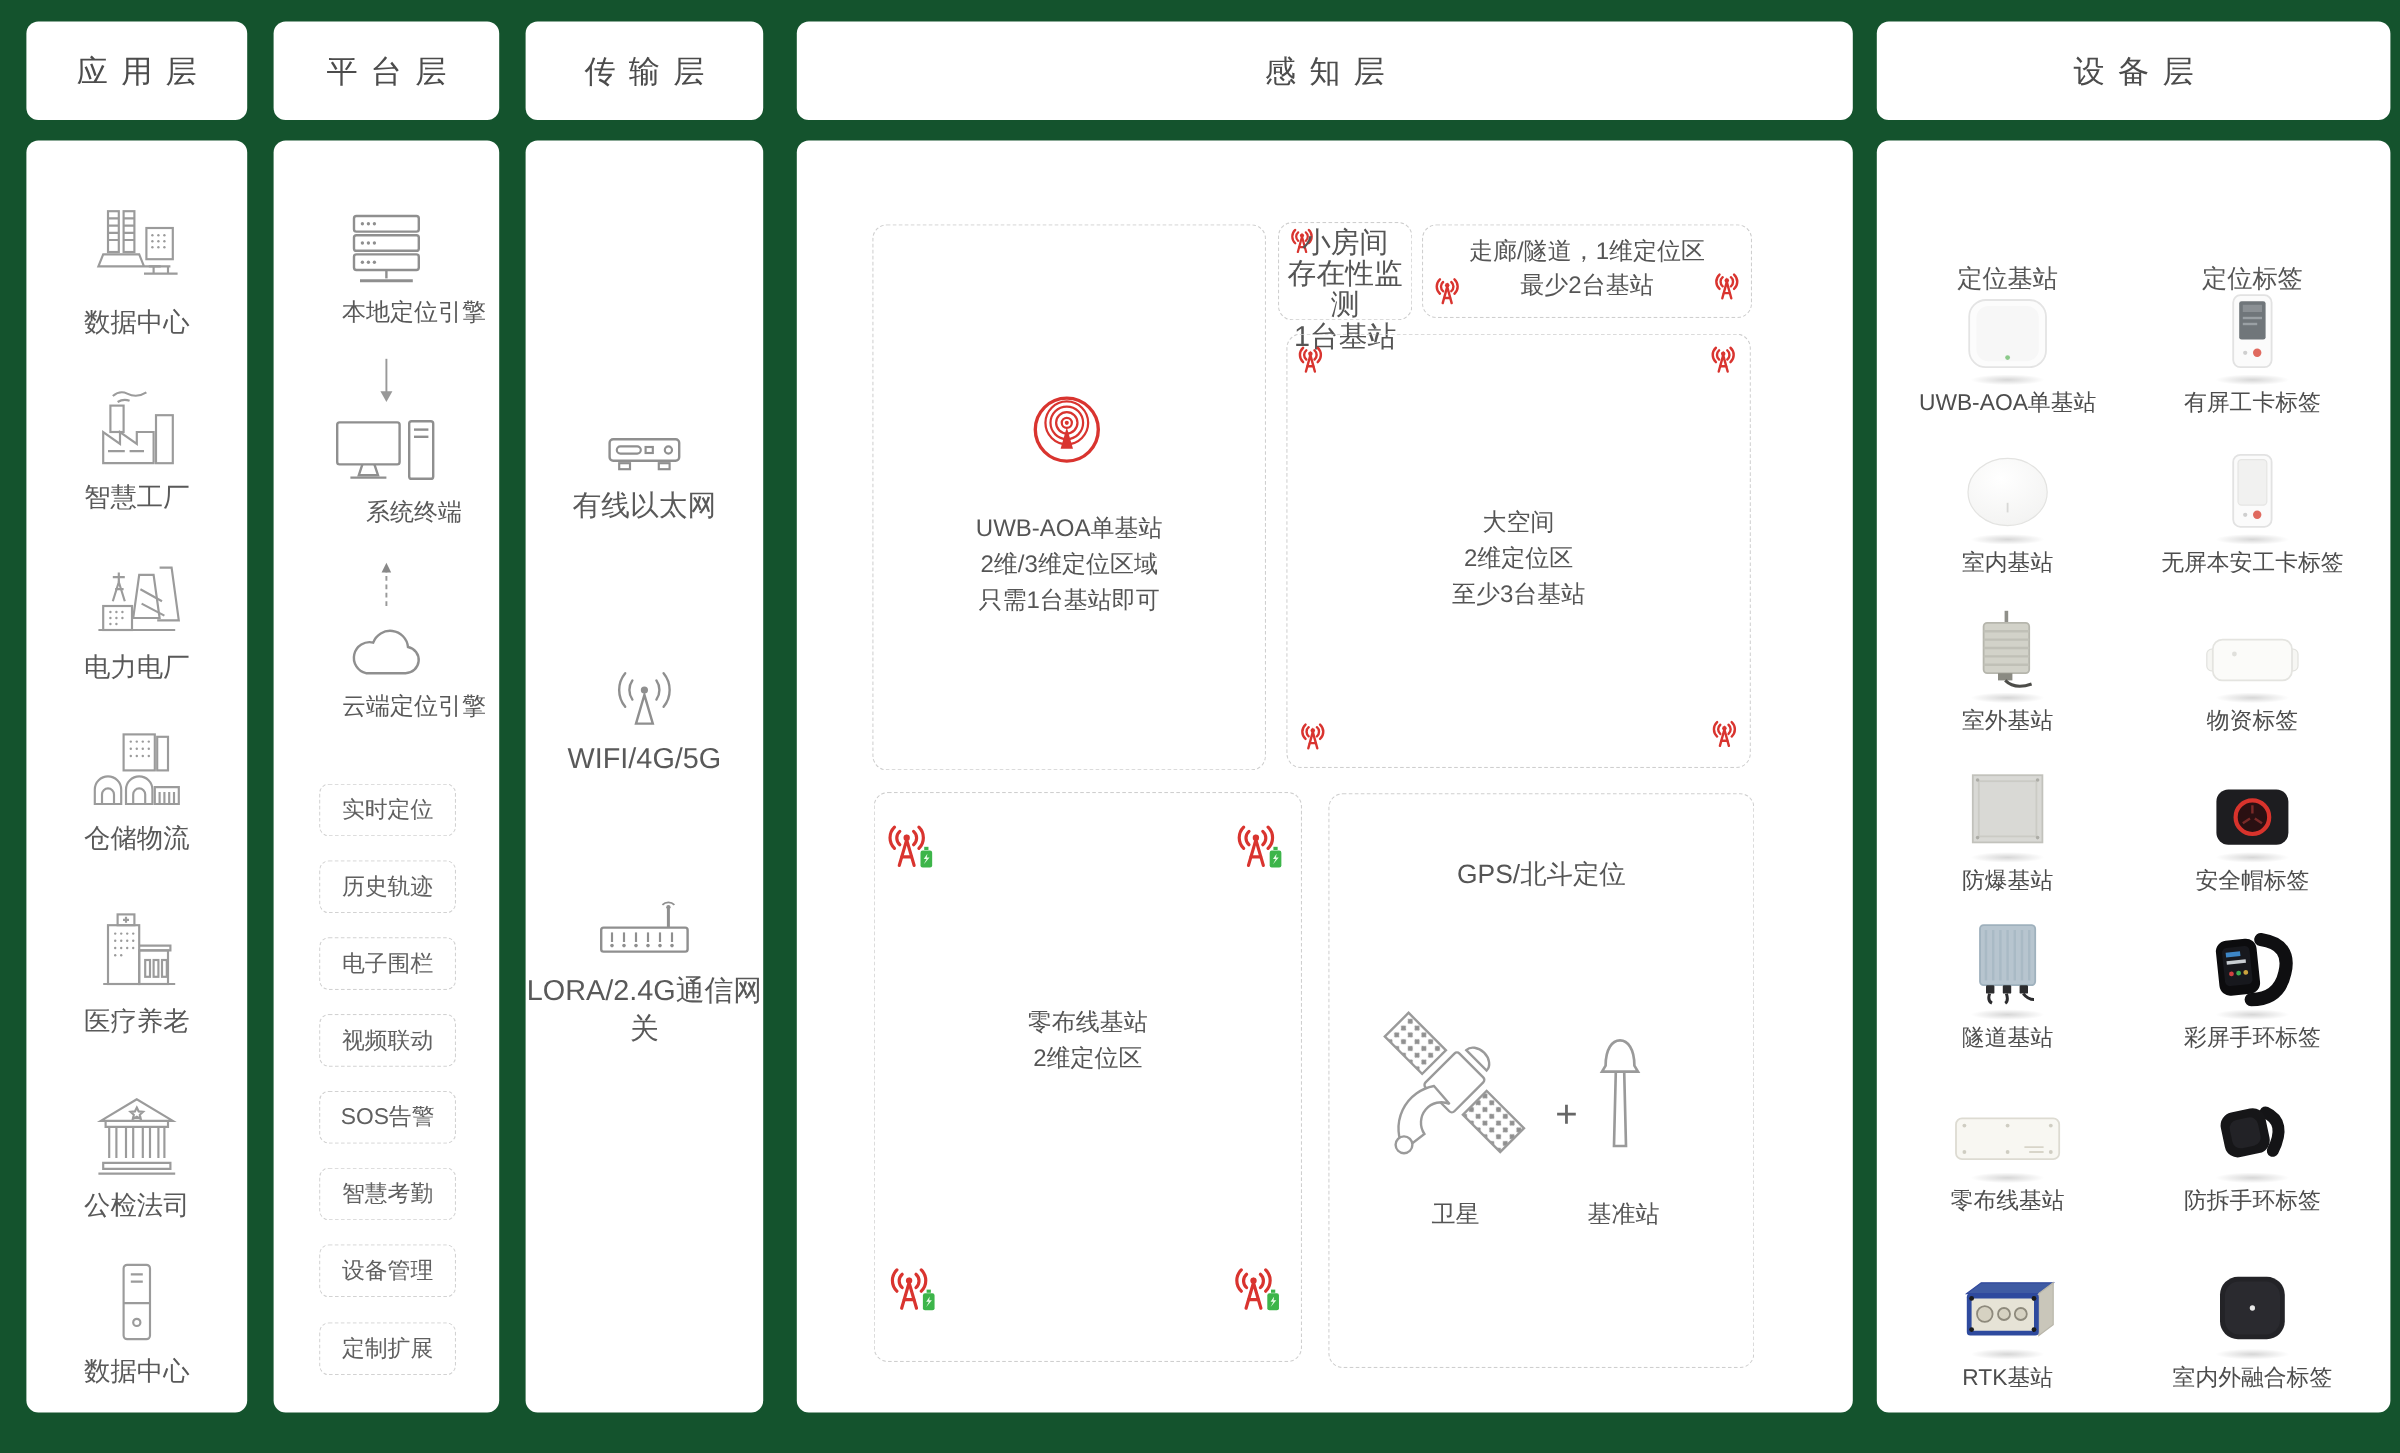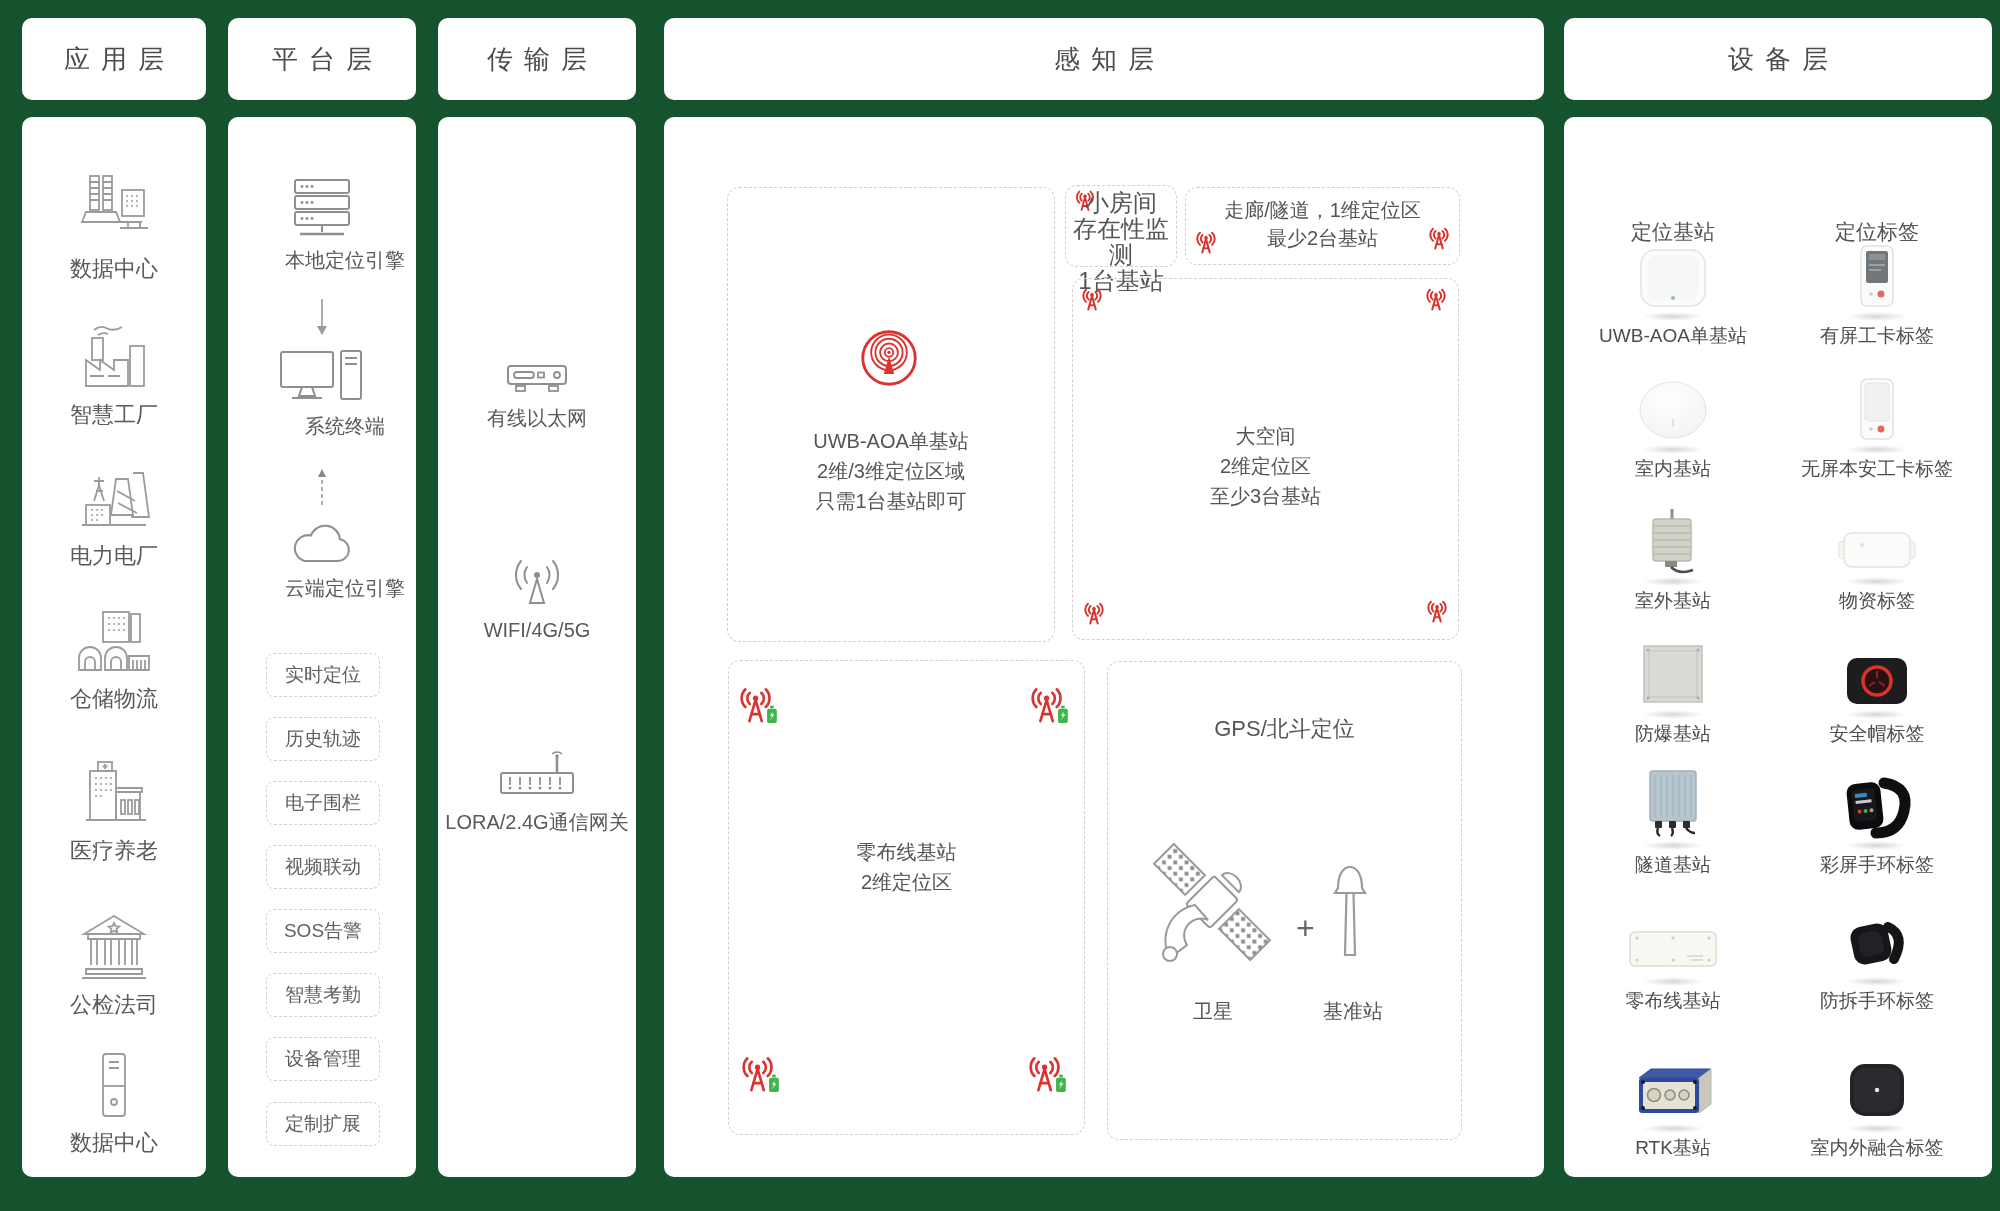--- a/index.html
+++ b/index.html
@@ -25,21 +25,21 @@
   .p-icon{display:flex;align-items:flex-end;justify-content:center;}
   .p-label{margin-top:8px;font-size:20px;color:#595959;padding-left:46px;}
   .p-arrow{position:absolute;width:100%;display:flex;justify-content:center;}
   .feature-box{position:absolute;left:38px;width:112px;height:42px;border:1.5px dashed #d2d2d2;
                border-radius:8px;display:flex;align-items:center;justify-content:center;
                font-size:19px;color:#606060;background:#fff;}
 
   
   .t-item{position:absolute;width:100%;text-align:center;}
   .t-icon{display:flex;align-items:flex-end;justify-content:center;}
-  .t-label{margin-top:10px;font-size:20px;color:#595959;}
+  .t-label{margin-top:10px;font-size:24px;color:#595959;}
 
   
   .zone{position:absolute;border:1.5px dashed #cfcfcf;border-radius:12px;}
   .zone-text{position:absolute;left:0;width:100%;text-align:center;color:#555;
              font-size:20px;line-height:30px;}
   .zone-text.small{font-size:24px;line-height:26px;}
   .ant-pos{position:absolute;line-height:0;}
   .gps-title{position:absolute;left:0;width:100%;text-align:center;font-size:22px;color:#555;}
   .gps-label{position:absolute;text-align:center;font-size:20px;color:#555;}
   .plus-sign{position:absolute;font-size:32px;color:#666;}

